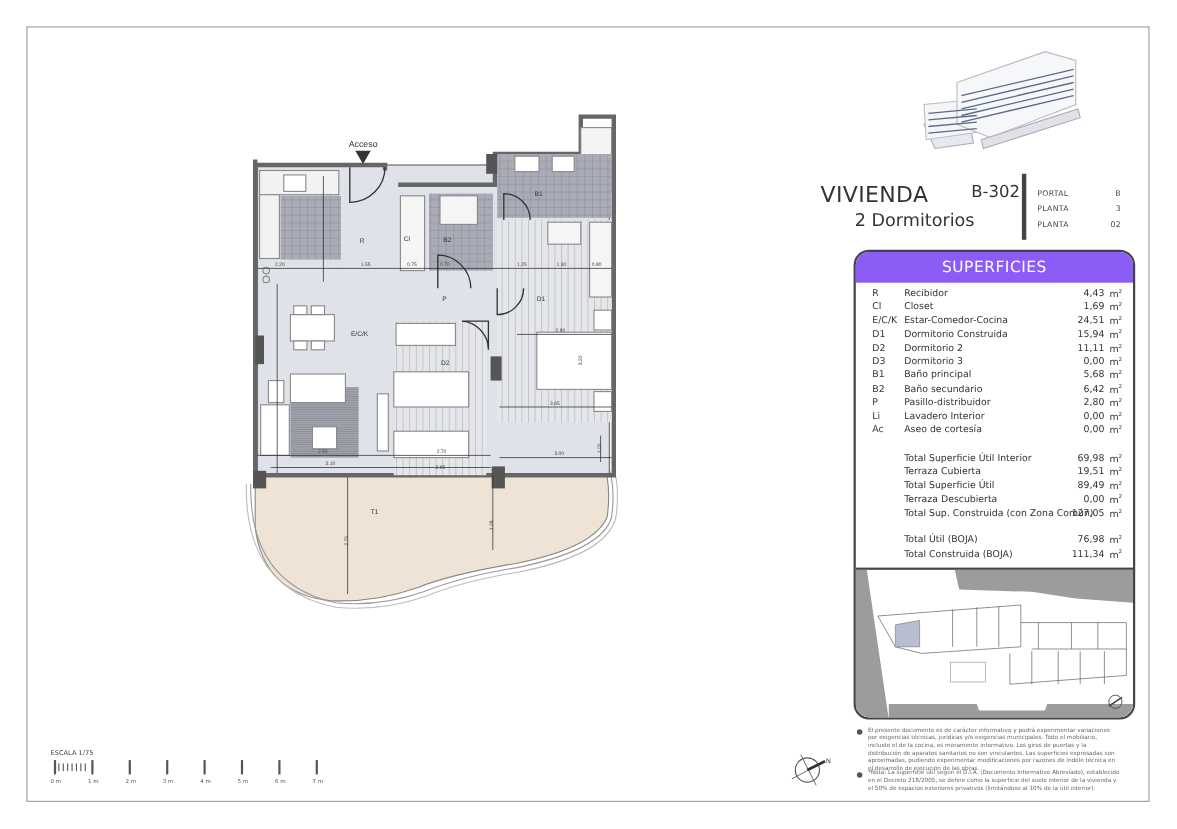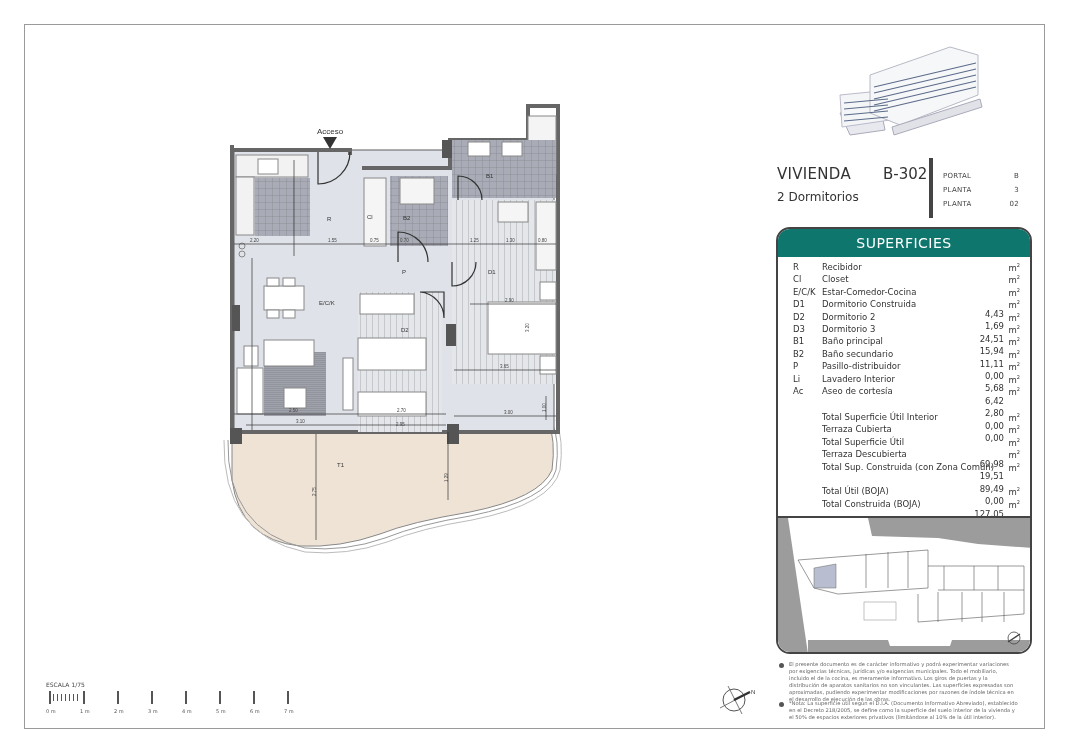--- a/index.html
+++ b/index.html
@@ -1,32 +1,32 @@
 <!DOCTYPE html>
 <html><head>
 <meta charset="utf-8">
 <style>
   html,body{margin:0;padding:0;background:#fff;}
   body{width:1070px;height:754px;position:relative;overflow:hidden;font-family:"DejaVu Sans","Liberation Sans",sans-serif;color:#333;}
   .frame{position:absolute;left:24px;top:24px;width:1021px;height:705px;border:1px solid #9a9a9a;box-sizing:border-box;}
   .abs{position:absolute;}
   
-  .viv-title{left:777px;top:165px;font-size:15px;color:#333;letter-spacing:0.3px;}
+  .viv-title{left:746px;top:165px;font-size:20px;color:#333;letter-spacing:0.3px;}
   .viv-code{left:883px;top:165px;font-size:15px;color:#333;}
-  .viv-sub{left:777px;top:190px;font-size:12px;color:#333;}
+  .viv-sub{left:777px;top:190px;font-size:16px;color:#333;}
   .viv-bar{left:929px;top:158px;width:4px;height:60px;background:#444;}
   .meta-row{position:absolute;left:943px;width:76px;font-size:7px;color:#444;display:flex;justify-content:space-between;letter-spacing:0.3px;}
   
   .panel{left:776px;top:227px;width:256px;height:427px;border:2px solid #444;border-radius:14px;box-sizing:border-box;overflow:hidden;background:#fff;}
-  .panel-head{height:28px;background:#0f766e;color:#fff;font-size:14px;text-align:center;line-height:28px;letter-spacing:0.5px;}
+  .panel-head{height:28px;background:#8b5cf6;color:#fff;font-size:14px;text-align:center;line-height:28px;letter-spacing:0.5px;}
   .rows{position:absolute;left:0;top:33px;width:100%;}
   .row{position:absolute;left:0;width:100%;height:12px;font-size:8.5px;color:#333;}
   .row .c{position:absolute;left:15px;}
   .row .n{position:absolute;left:44px;text-align:right;}
-  .row .v{position:absolute;right:26px;margin-top:47px;}
+  .row .v{position:absolute;right:26px;}
   .row .u{position:absolute;right:10px;}
   .row .u sup{font-size:5px;}
   .row.bold{font-weight:normal;}
   .keyplan{position:absolute;left:0;top:287px;width:100%;height:138px;background:#fff;border-top:2px solid #444;}
   
   .note{position:absolute;left:789px;width:230px;font-size:5.2px;line-height:7px;color:#666;}
   .bullet{position:absolute;left:779px;width:5px;height:5px;border-radius:50%;background:#555;}
   
   .scale-title{left:46px;top:681px;font-size:6px;color:#444;}
   .tick{position:absolute;width:1.5px;height:13px;background:#555;}

